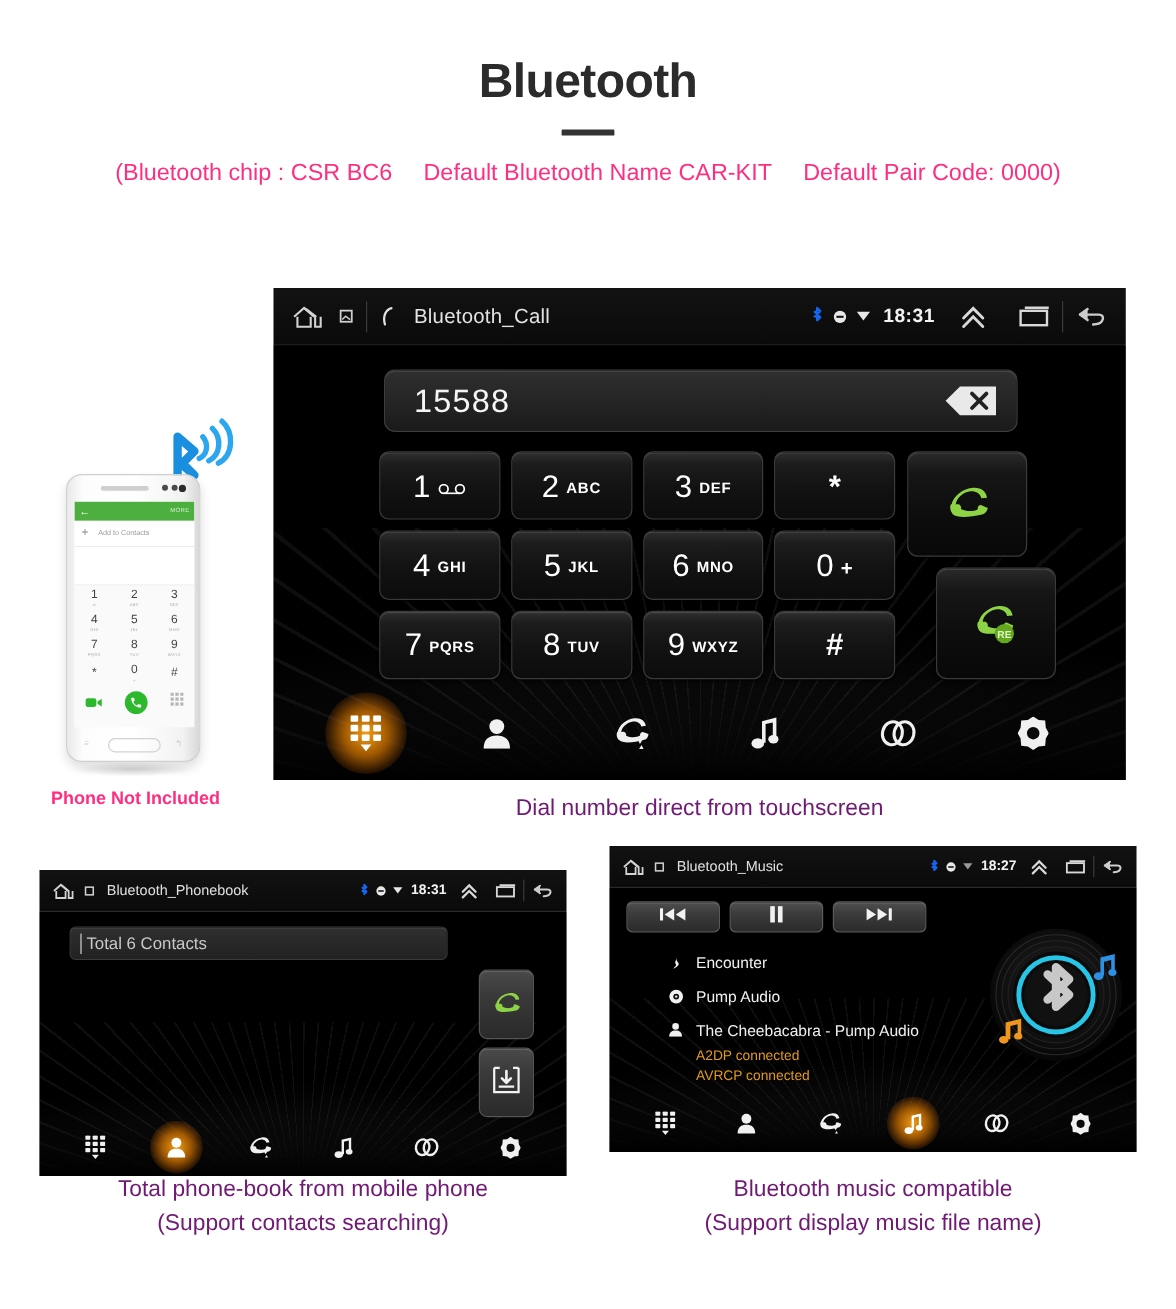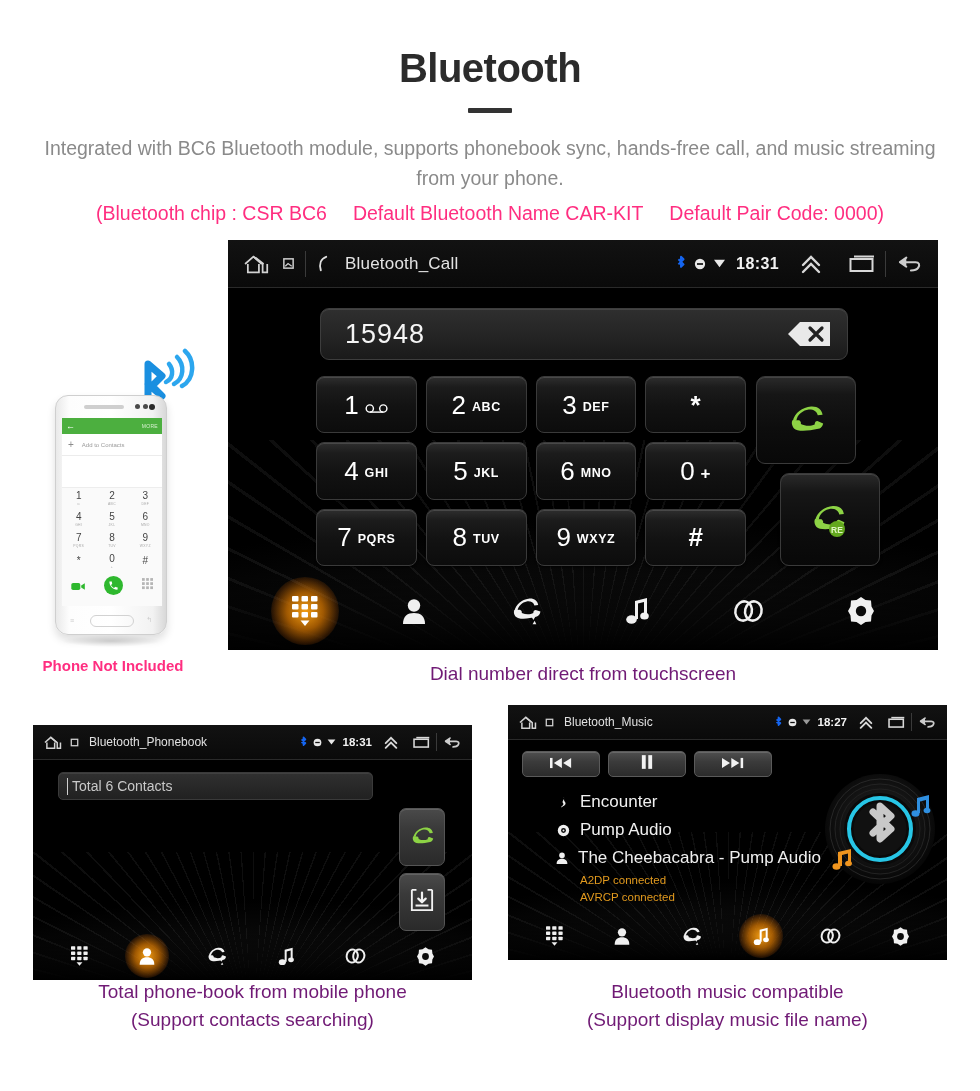--- a/index.html
+++ b/index.html
@@ -221,32 +221,31 @@
   .mc-controls { position:absolute; left: 14px; top: 11px; display:flex; gap: 8px; }
   .mc-btn {
     width: 78px; height: 26px; border-radius: 5px;
     background: linear-gradient(to bottom, #4f4f4f 0%, #3b3b3b 40%, #2b2b2b 100%);
     border:1px solid #5a5a5a; box-shadow: inset 0 1px 0 rgba(255,255,255,0.15);
     display:flex; align-items:center; justify-content:center;
   }
   .mc-rows { position:absolute; left: 48px; top: 48px; width: 260px; }
   .mc-row { display:flex; align-items:center; height: 28px; gap: 10px; }
   .mc-row .mc-ico { width: 14px; display:flex; align-items:center; justify-content:center; }
-  .mc-row .mc-txt { font-size: 17px; color:#f0f0f0; white-space:nowrap; }
+  .mc-row .mc-txt { font-size: 13px; color:#f0f0f0; white-space:nowrap; }
   .mc-status { font-size: 11.5px; color:#e29a1e; line-height: 1.45; margin-left: 24px; }
   #vinyl-graphic { position:absolute; right: 6px; top: 28px; width: 122px; height: 122px; }
 </style>
 </head>
 <body>
 
 <div class="page">
 
   <div class="title">Bluetooth</div>
   <div class="title-rule"></div>
-  <div class="subtitle">Integrated with BC6 Bluetooth module, supports phonebook sync, hands-free call, and music streaming from your phone.</div>
   <div class="pinkline">
     <span>(Bluetooth chip : CSR BC6</span><span class="gap"></span><span>Default Bluetooth Name CAR-KIT</span><span class="gap"></span><span>Default Pair Code: 0000)</span>
   </div>
 
   <div id="bt-wave-icon">
     <svg viewBox="0 0 72 62" width="72" height="62">
       <path d="M24 52 L24 16 L38 28 L28 38 L38 48 L24 36" fill="none" stroke="#1a8fe0" stroke-width="7" stroke-linejoin="round" stroke-linecap="round"></path>
       <path d="M42 34 C49 31 50 22 45 16" fill="none" stroke="#2ca6ee" stroke-width="4.5" stroke-linecap="round"></path>
       <path d="M50 36 C60 31 61 17 53 9" fill="none" stroke="#2ca6ee" stroke-width="4.5" stroke-linecap="round"></path>
       <path d="M58 38 C71 31 71 12 61 3" fill="none" stroke="#2ca6ee" stroke-width="4.5" stroke-linecap="round"></path>
@@ -414,21 +413,21 @@
           <path d="M11 5 L4 10 L11 15" fill="#cccccc"></path>
           <path d="M4.5 10 L21 10 C25 10 26 13 24 16 C22.5 18.3 19 19 16 19"></path>
         </svg>
       </span>
     </div>
 
     <div class="hu-body">
       <div class="rays"></div>
 
       <div class="num-field">
-        <span class="num-value">15948</span>
+        <span class="num-value">15588</span>
         <span class="backspace">
           <svg viewBox="0 0 44 26" width="44" height="26">
             <path d="M13 1 L43 1 L43 25 L13 25 L1 13 Z" fill="#e9e9e9"></path>
             <path d="M23 7 L35 19 M35 7 L23 19" stroke="#222" stroke-width="3.2" stroke-linecap="round"></path>
           </svg>
         </span>
       </div>
 
       <div class="keys">
         <div class="key">

